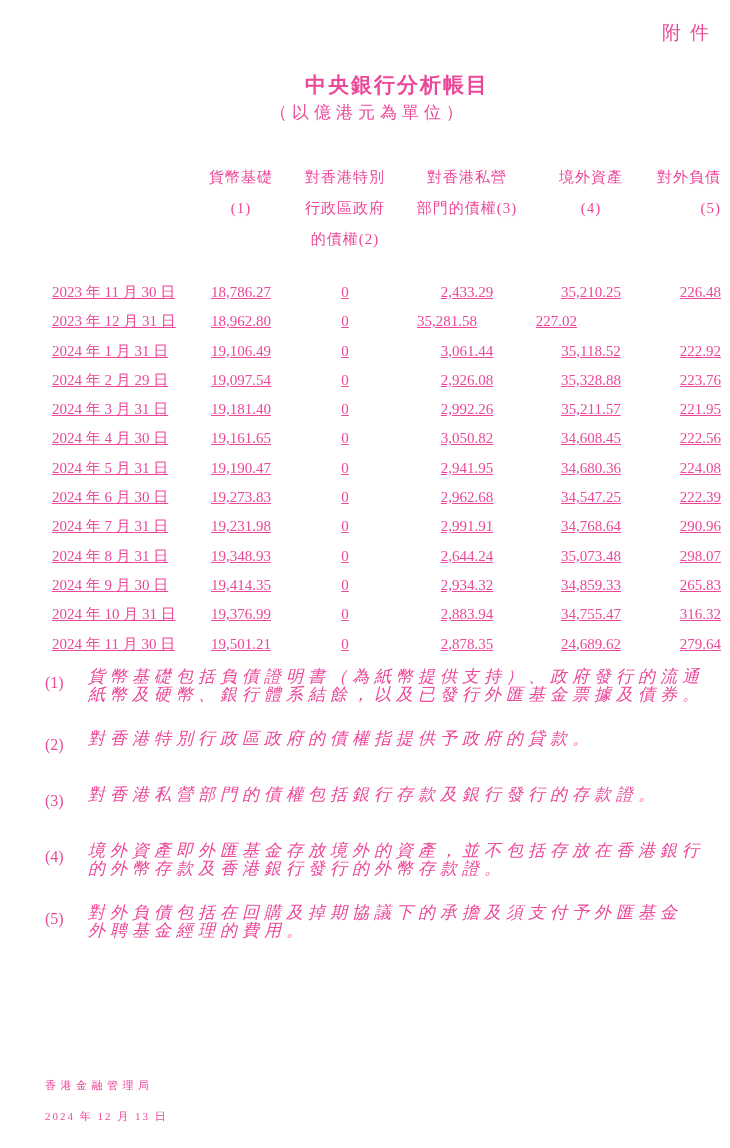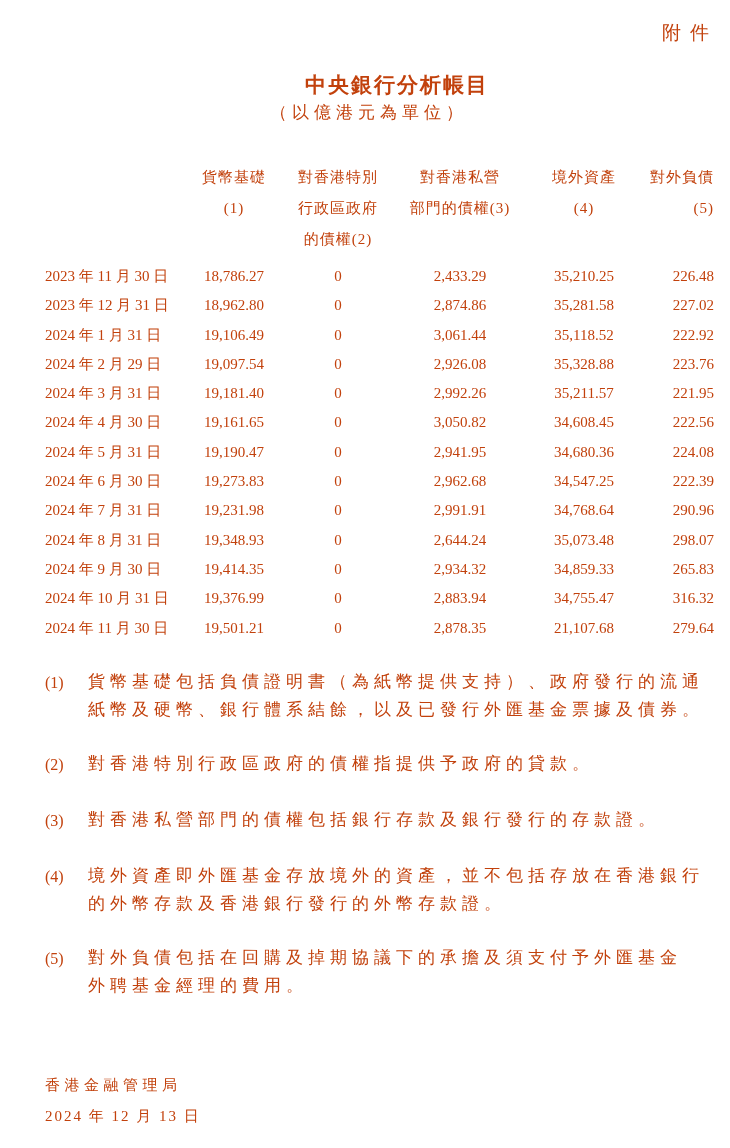--- a/index.html
+++ b/index.html
@@ -2,21 +2,21 @@
 <html><head>
 <meta charset="utf-8">
 <style>
   * { margin: 0; padding: 0; box-sizing: border-box; }
   html, body { background: #ffffff; }
   .page {
     position: relative;
     width: 730px;
     height: 1148px;
     background: #ffffff;
-    color: #c2410c;
+    color: #ec4899;
     font-family: "Liberation Serif", serif;
     overflow: hidden;
   }
   .annex {
     position: absolute;
     top: 20px;
     right: 12px;
     font-size: 19px;
     letter-spacing: 9px;
   }
@@ -36,32 +36,32 @@
     top: 101px;
     left: 4px;
     width: 100%;
     text-align: center;
     font-size: 17px;
     letter-spacing: 5px;
   }
   .table {
     position: absolute;
     top: 162px;
-    left: 45px;
+    left: 52px;
     width: 669px;
   }
   .thead { display: flex; }
   .th {
     font-size: 15px;
     line-height: 31px;
     text-align: center;
     letter-spacing: 1px;
     white-space: pre-line;
   }
-  .tbody { margin-top: 7px; }
+  .tbody { margin-top: 23px; text-decoration: underline; }
   .tr {
     display: flex;
     height: 29.3px;
     line-height: 29.3px;
     font-size: 15px;
   }
   .td { text-align: center; }
   .col-date { width: 135px; text-align: left; }
   .c0 { width: 108px; }
   .c1 { width: 100px; }
@@ -76,29 +76,30 @@
   }
   .note { display: flex; margin-bottom: 26px; }
   .note-num {
     flex: none;
     width: 43px;
     font-size: 16px;
     line-height: 30px;
   }
   .note-text {
     font-size: 17px;
-    line-height: 28px;
+    line-height: 18px;
     letter-spacing: 5px;
     white-space: pre-line;
+    font-style: italic;
   }
   .footer {
     position: absolute;
     top: 1070px;
     left: 45px;
-    font-size: 15px;
+    font-size: 11px;
     line-height: 31px;
   }
   .footer-org { letter-spacing: 4.5px; }
   .footer-date { letter-spacing: 2px; }
 </style>
 </head>
 <body>
 
 <div class="page">
 
@@ -129,21 +130,20 @@
           <div class="td c0">18,786.27</div>
           <div class="td c1">0</div>
           <div class="td c2">2,433.29</div>
           <div class="td c3">35,210.25</div>
           <div class="td c4">226.48</div>
         </div>
         <div class="tr">
           <div class="td col-date">2023 年 12 月 31 日</div>
           <div class="td c0">18,962.80</div>
           <div class="td c1">0</div>
-          <div class="td c2">2,874.86</div>
           <div class="td c3">35,281.58</div>
           <div class="td c4">227.02</div>
         </div>
         <div class="tr">
           <div class="td col-date">2024 年 1 月 31 日</div>
           <div class="td c0">19,106.49</div>
           <div class="td c1">0</div>
           <div class="td c2">3,061.44</div>
           <div class="td c3">35,118.52</div>
           <div class="td c4">222.92</div>
@@ -218,21 +218,21 @@
           <div class="td c1">0</div>
           <div class="td c2">2,883.94</div>
           <div class="td c3">34,755.47</div>
           <div class="td c4">316.32</div>
         </div>
         <div class="tr">
           <div class="td col-date">2024 年 11 月 30 日</div>
           <div class="td c0">19,501.21</div>
           <div class="td c1">0</div>
           <div class="td c2">2,878.35</div>
-          <div class="td c3">21,107.68</div>
+          <div class="td c3">24,689.62</div>
           <div class="td c4">279.64</div>
         </div>
       </div>
   </div>
 
   <div class="footnotes">
       <div class="note">
         <div class="note-num">(1)</div>
         <div class="note-text">貨幣基礎包括負債證明書（為紙幣提供支持）、政府發行的流通
 紙幣及硬幣、銀行體系結餘，以及已發行外匯基金票據及債券。</div>

